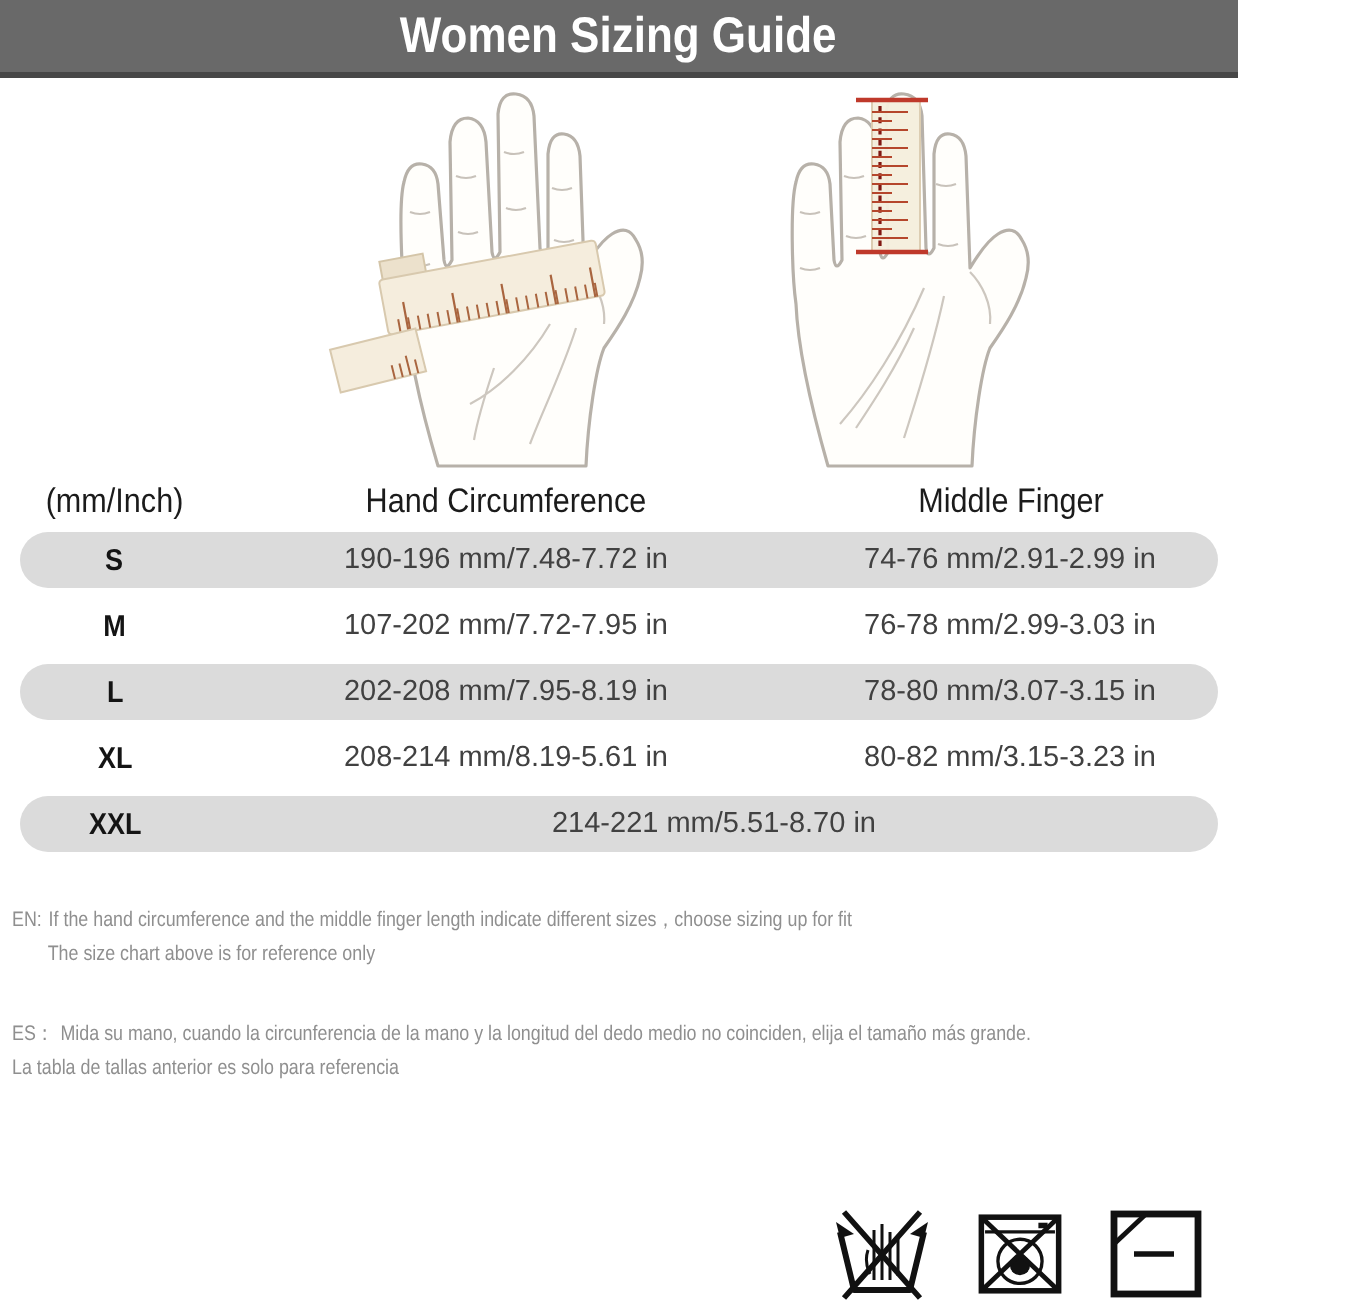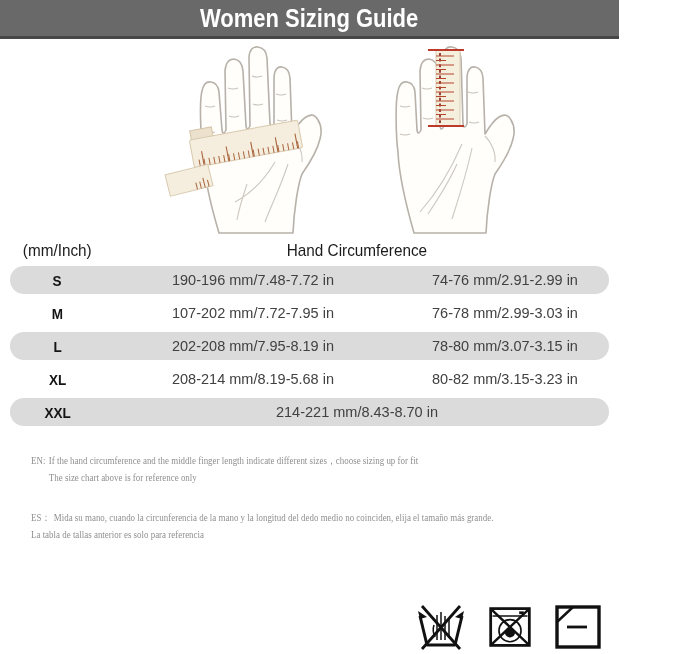--- a/index.html
+++ b/index.html
@@ -32,21 +32,21 @@
   .cell-3{width:208px;text-align:center;}
   .cond{display:inline-block;transform:scaleX(.9);white-space:nowrap;}
   .size-rows{position:absolute;top:266px;left:10px;right:10px;}
   .size-row{
     height:28px;margin-bottom:5px;border-radius:14px;
     display:flex;align-items:center;font-size:14.5px;color:#414141;
   }
   .size-row:nth-child(odd){background:var(--row-alt-bg,#dbdbdb);}
   .size-label{font-weight:bold;color:#141414;font-size:15px;}
   
-  .note{position:absolute;left:31px;color:var(--note-text,#8f8f8f);font-size:10.5px;line-height:17px;font-family:Liberation Serif, serif;}
+  .note{position:absolute;left:6px;color:var(--note-text,#8f8f8f);font-size:10.5px;line-height:17px;}
   .note-en{top:452px;}
   .note-es{top:509px;}
   .note-line{transform:scaleX(.85);transform-origin:0 50%;white-space:nowrap;}
   .note-label{margin-right:4px;}
   .indent{padding-left:21px;}
   
   .care-icons{
     position:absolute;top:603px;right:16px;
     display:flex;align-items:center;gap:20px;
   }
@@ -92,46 +92,47 @@
       <path d="M66 82 H102" stroke="#bf392b" stroke-width="2.2"></path>
       <path d="M78 9 V79" stroke="#801812" stroke-width="1.6" stroke-dasharray="3 2.6"></path>
       <path d="M74 12H92 M74 21H92 M74 30H92 M74 39H92 M74 48H92 M74 57H92 M74 66H92 M74 75H92" stroke="#b5462c" stroke-width="1.1"></path>
       <path d="M74 16.5H84 M74 25.5H84 M74 34.5H84 M74 43.5H84 M74 52.5H84 M74 61.5H84 M74 70.5H84" stroke="#b5462c" stroke-width="1"></path>
     </g>
   </svg>
 
   <div class="table-header">
     <div class="cell-1"><span class="cond">(mm/Inch)</span></div>
     <div class="cell-2"><span class="cond">Hand Circumference</span></div>
+    <div class="cell-3"><span class="cond">Middle Finger</span></div>
   </div>
 
   <div class="size-rows">
     <div class="size-row">
       <div class="cell-1"><span class="size-label cond">S</span></div>
       <div class="cell-2"><span>190-196 mm/7.48-7.72 in</span></div>
       <div class="cell-3"><span>74-76 mm/2.91-2.99 in</span></div>
     </div>
     <div class="size-row">
       <div class="cell-1"><span class="size-label cond">M</span></div>
       <div class="cell-2"><span>107-202 mm/7.72-7.95 in</span></div>
       <div class="cell-3"><span>76-78 mm/2.99-3.03 in</span></div>
     </div>
     <div class="size-row">
       <div class="cell-1"><span class="size-label cond">L</span></div>
       <div class="cell-2"><span>202-208 mm/7.95-8.19 in</span></div>
       <div class="cell-3"><span>78-80 mm/3.07-3.15 in</span></div>
     </div>
     <div class="size-row">
       <div class="cell-1"><span class="size-label cond">XL</span></div>
-      <div class="cell-2"><span>208-214 mm/8.19-5.68 in</span></div>
+      <div class="cell-2"><span>208-214 mm/8.19-5.61 in</span></div>
       <div class="cell-3"><span>80-82 mm/3.15-3.23 in</span></div>
     </div>
     <div class="size-row">
       <div class="cell-1"><span class="size-label cond">XXL</span></div>
-      <div class="cell-2"><span>214-221 mm/8.43-8.70 in</span></div>
+      <div class="cell-2"><span>214-221 mm/5.51-8.70 in</span></div>
     </div>
   </div>
 
   <div class="note note-en">
     <div class="note-line"><span class="note-label">EN:</span><span>If the hand circumference and the middle finger length indicate different sizes，choose sizing up for fit</span></div>
     <div class="note-line indent">The size chart above is for reference only</div>
   </div>
 
   <div class="note note-es">
     <div class="note-line"><span class="note-label">ES：</span><span>Mida su mano, cuando la circunferencia de la mano y la longitud del dedo medio no coinciden, elija el tamaño más grande.</span></div>

